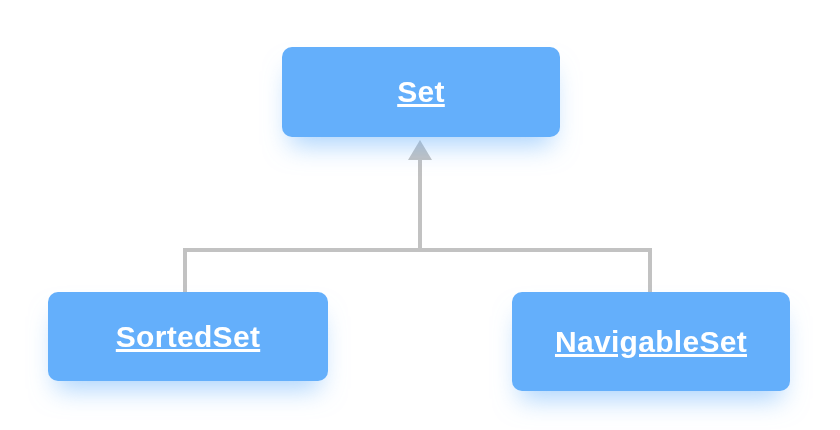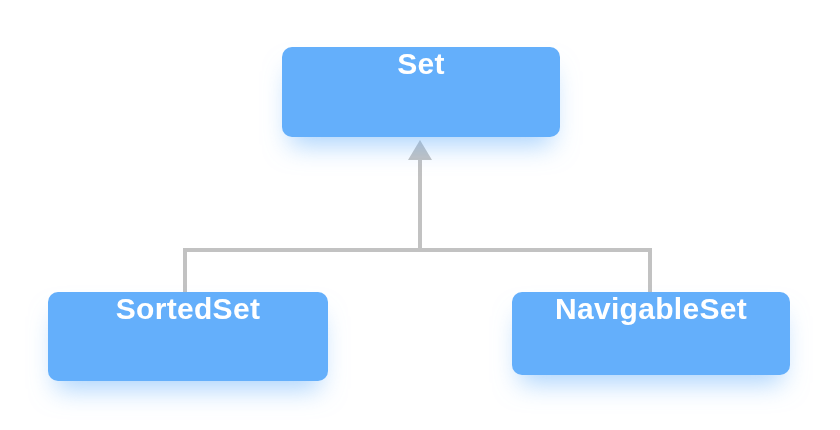--- a/index.html
+++ b/index.html
@@ -11,30 +11,31 @@
   }
   *{margin:0;padding:0;box-sizing:border-box;}
   html,body{width:840px;height:430px;background:var(--bg);overflow:hidden;}
   body{font-family:"Liberation Sans", sans-serif;}
   .canvas{position:relative;width:840px;height:430px;background:var(--bg);}
 
   .node{
     position:absolute;
     background:var(--node-fill);
     border-radius:10px;
-    display:flex;justify-content:center;
+    display:flex;align-items:center;justify-content:center;
     color:var(--node-text);
     font-weight:bold;
     font-size:30px;
     letter-spacing:.3px;
     box-shadow:0 16px 26px -8px rgba(100,175,251,0.55);
+    text-decoration:underline;
   }
   .node-set{left:282px;top:47px;width:278px;height:90px;}
   .node-sortedset{left:48px;top:292px;width:280px;height:89px;}
-  .node-navigableset{left:512px;top:292px;width:278px;height:83px;}
+  .node-navigableset{left:512px;top:292px;width:278px;height:99px;}
 
   .edge{position:absolute;background:var(--line);}
   .edge-v-center{left:418px;top:158px;width:4px;height:94px;}
   .edge-h{left:183px;top:248px;width:469px;height:4px;}
   .edge-v-left{left:183px;top:248px;width:4px;height:44px;}
   .edge-v-right{left:648px;top:248px;width:4px;height:45px;}
 
   .arrowhead{
     position:absolute;
     left:408px;top:140px;

